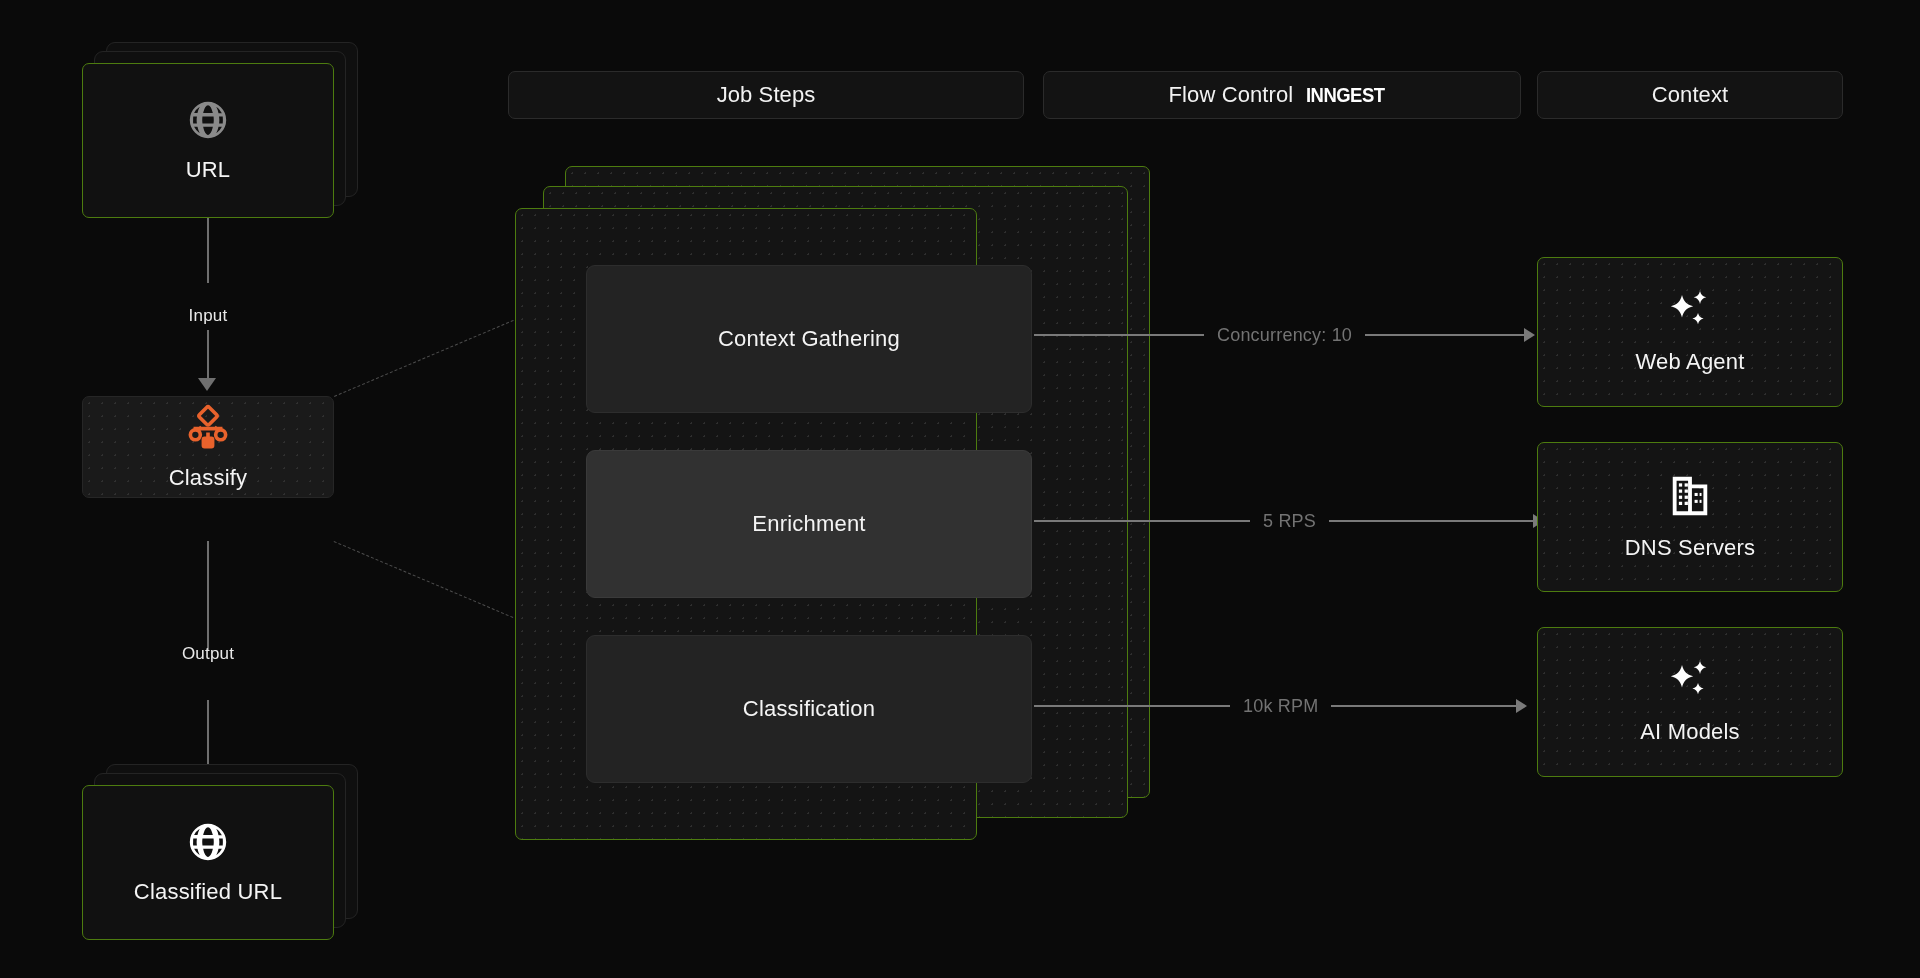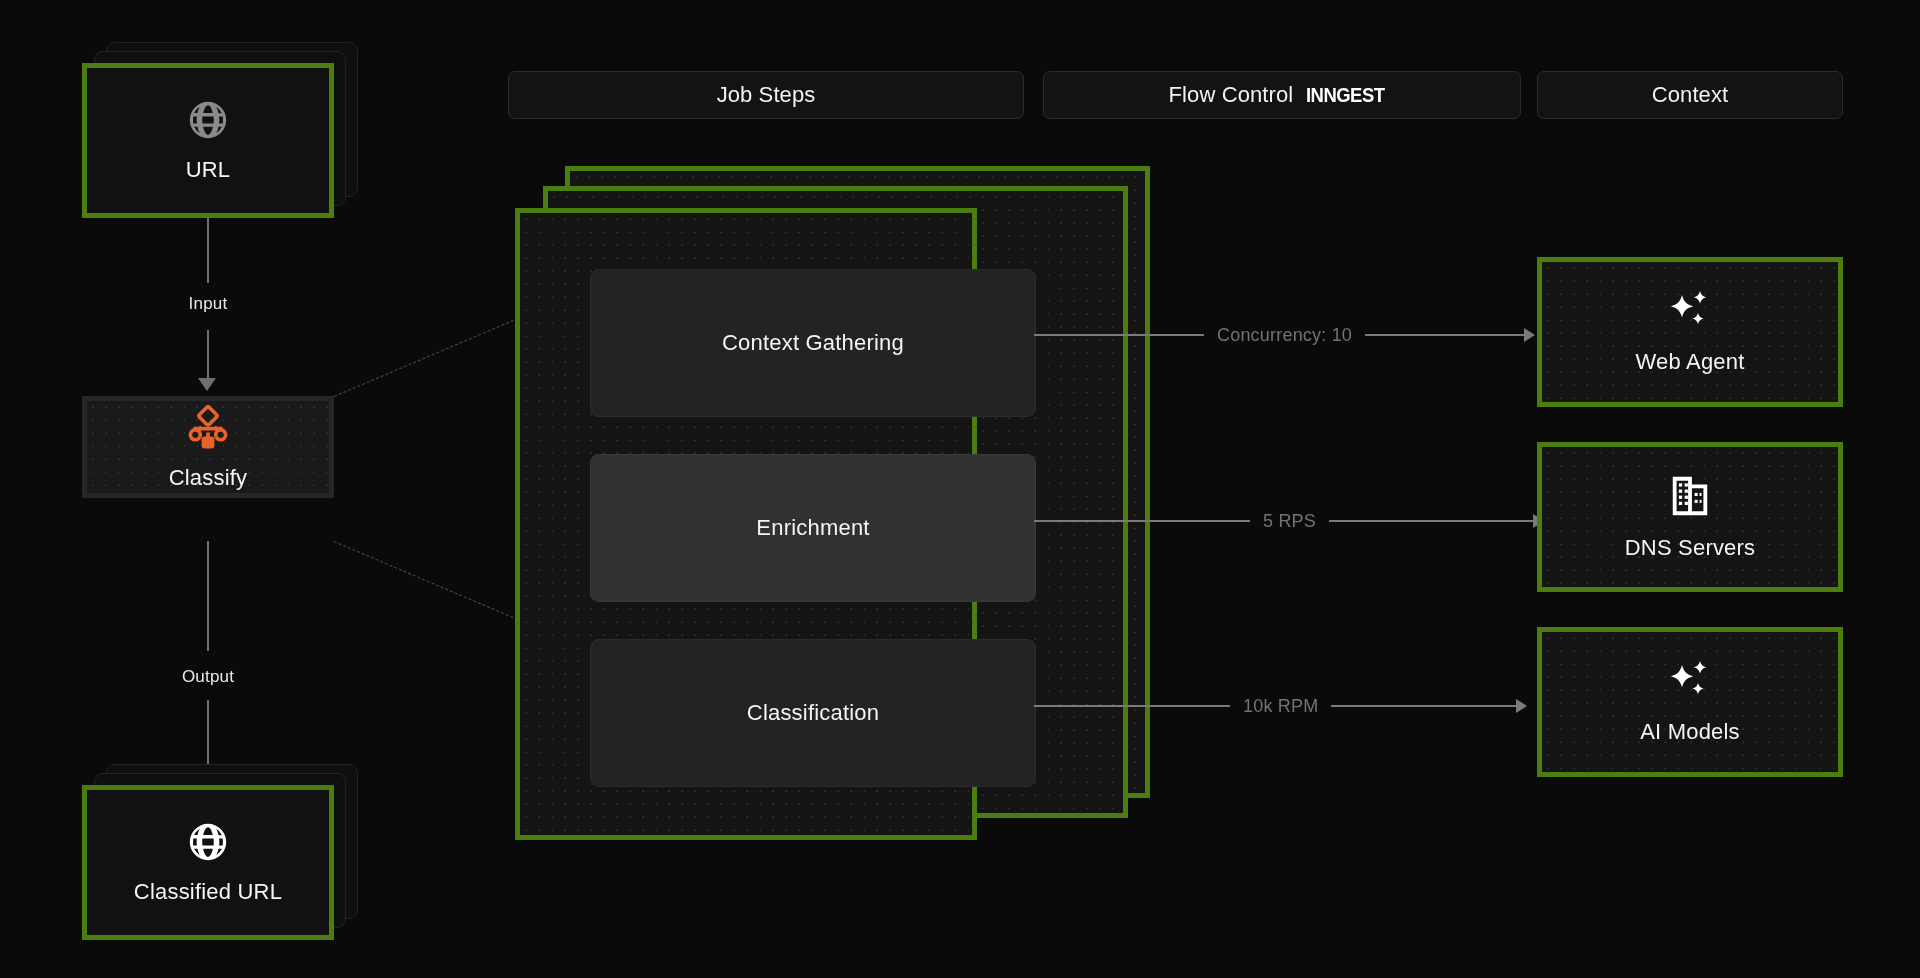--- a/index.html
+++ b/index.html
@@ -24,21 +24,21 @@
   .pill-context  { left: 1537px; top: 71px; width: 306px; }
   .brandmark {
     font-weight: 700; font-size: 21px; letter-spacing: -0.6px;
     transform: scaleX(.88); transform-origin: left center;
     color: #ffffff;
   }
 
   
   .card {
     position: absolute;
-    border: 5px solid #4d7c0f; border-radius: 0;
+    border: 1px solid #4d7c0f; border-radius: 7px;
     background: #111111;
   }
   .card.dotted {
     background-color: #141414;
     background-image: radial-gradient(#2e2e2e 1px, transparent 1px);
     background-size: 13px 13px;
   }
   .ghost {
     position: absolute;
     border: 1px solid #242424; border-radius: 9px;
@@ -100,24 +100,24 @@
     position: absolute; left: 198px; width: 0; height: 0;
     border-left: 9px solid transparent; border-right: 9px solid transparent;
     border-top: 13px solid #6f6f6f;
   }
   .arrowdown.a1 { top: 378px; }
   .arrowdown.a2 { top: 764px; }
 
   .edge-label {
     position: absolute; color: #e9e9e9; font-size: 17px;
     letter-spacing: .2px; white-space: nowrap;
-    transform: translateX(-50%); text-align: center;
+    transform: translateX(-50%); text-align: center; margin-top: 12px;
   }
   .el-input  { left: 208px; top: 294px; }
-  .el-output { left: 208px; top: 667px; text-align: center; }
+  .el-output { left: 208px; top: 632px; text-align: center; }
 
   
   .hrow { position: absolute; height: 22px; display: flex; align-items: center; }
   .hrow .seg { height: 2px; background: #7a7a7a; }
   .hrow .etext {
     color: #737373; font-size: 18px; letter-spacing: .2px;
     white-space: nowrap; padding: 0 13px;
   }
   .hrow .head {
     width: 0; height: 0; margin-left: -1px;

